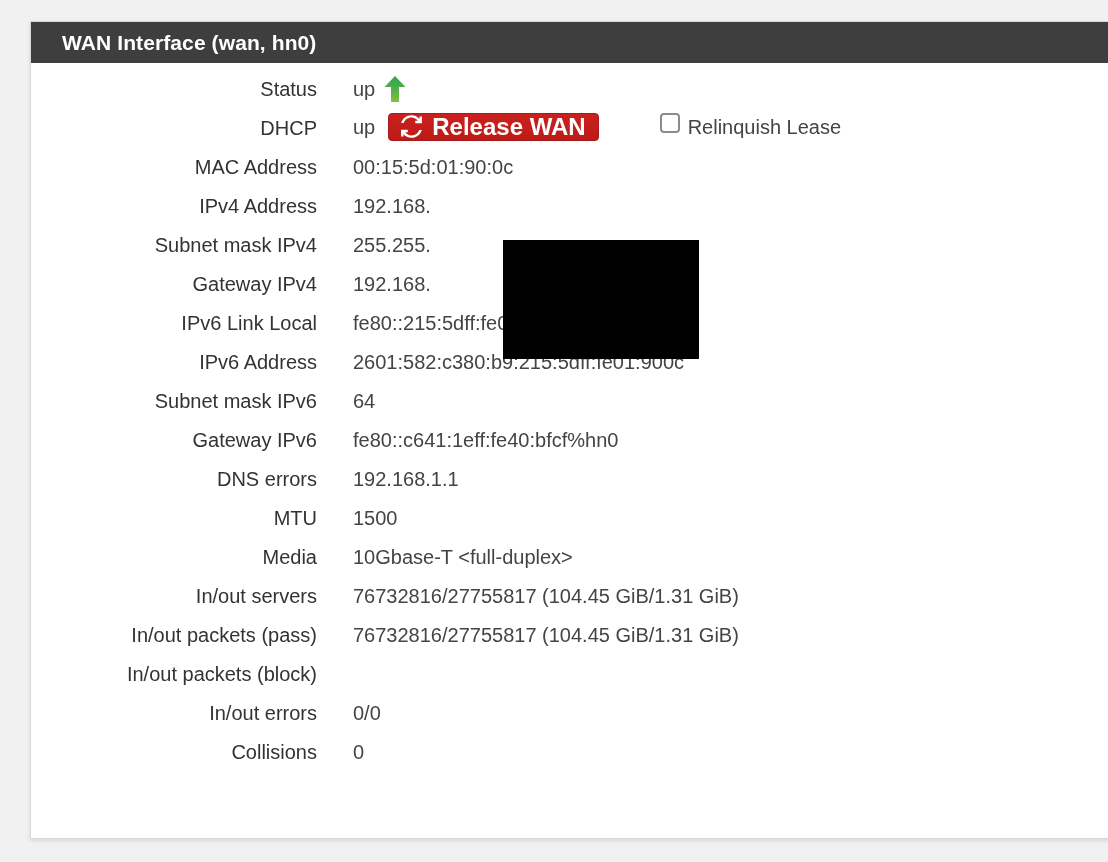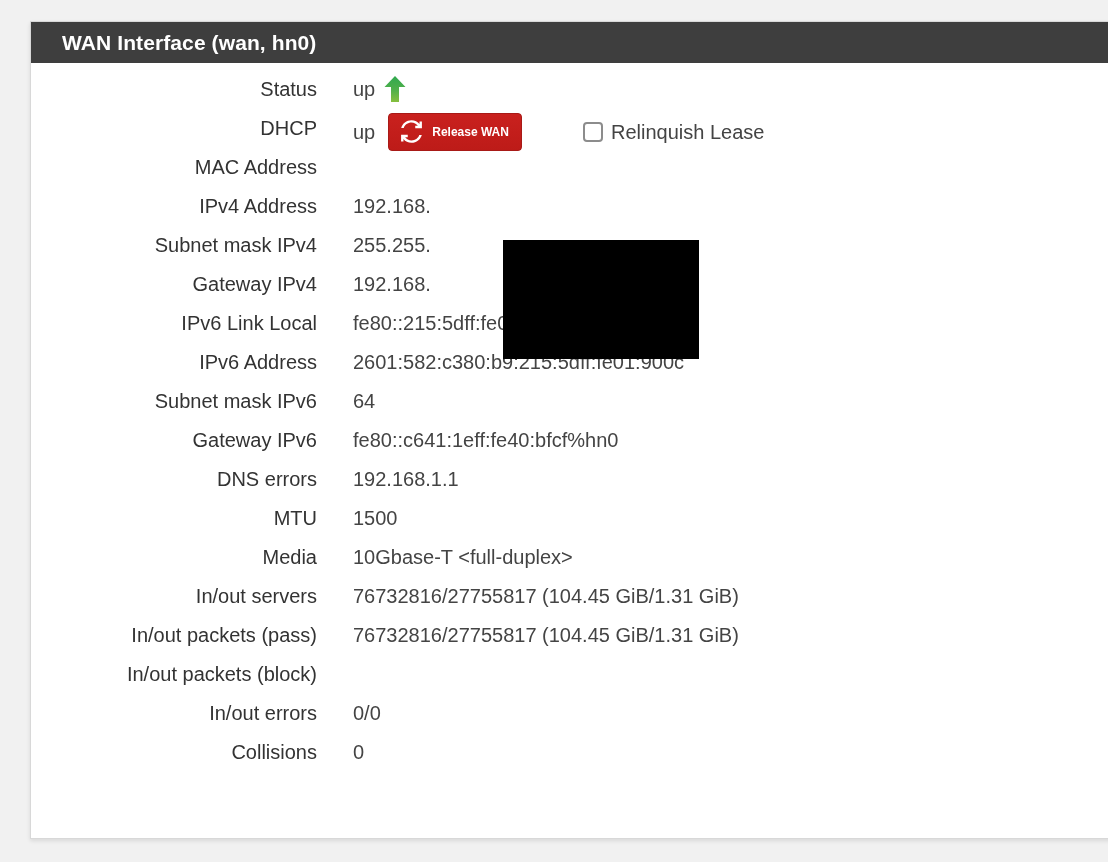--- a/index.html
+++ b/index.html
@@ -85,40 +85,40 @@
   
   .btn-release {
     display: inline-flex;
     align-items: center;
     margin-left: 13px;
     background: #c9211e;
     background-image: linear-gradient(180deg, #c9211e 0%, #bd1b18 100%);
     border: 1px solid #a81a17;
     border-radius: 4px;
     color: #ffffff;
-    font-size: 12px;
+    font-size: 24px;
     font-weight: bold;
     padding: 5px 12px 6px 10px;
     box-sizing: border-box;
-    height: 38px;
+    height: 28px;
     cursor: pointer;
   }
   .btn-release .refresh-icon {
     width: 25px;
     height: 25px;
     margin-right: 8px;
     display: inline-block;
     flex: none;
   }
   .btn-release .btn-text { line-height: 24px; }
 
   
   .relinquish-wrap {
     display: inline-flex;
-    align-items: center;
+    align-items: flex-start;
     margin-left: 29px;
     padding-left: 32px;
   }
   .cbox {
     width: 20px;
     height: 20px;
     border: 2px solid #8c8c8c;
     border-radius: 4px;
     background: #ffffff;
     box-sizing: border-box;
@@ -189,20 +189,21 @@
 
         <span class="relinquish-wrap">
           <span class="cbox"></span>
           <span class="relinquish-label">Relinquish Lease</span>
         </span>
       </div>
     </div>
 
     <div class="row">
       <div class="row-label">MAC Address</div>
+      <div class="row-value">00:15:5d:01:90:0c</div>
     </div>
 
     <div class="row">
       <div class="row-label">IPv4 Address</div>
       <div class="row-value">192.168.</div>
     </div>
 
     <div class="row">
       <div class="row-label">Subnet mask IPv4</div>
       <div class="row-value">255.255.</div>

